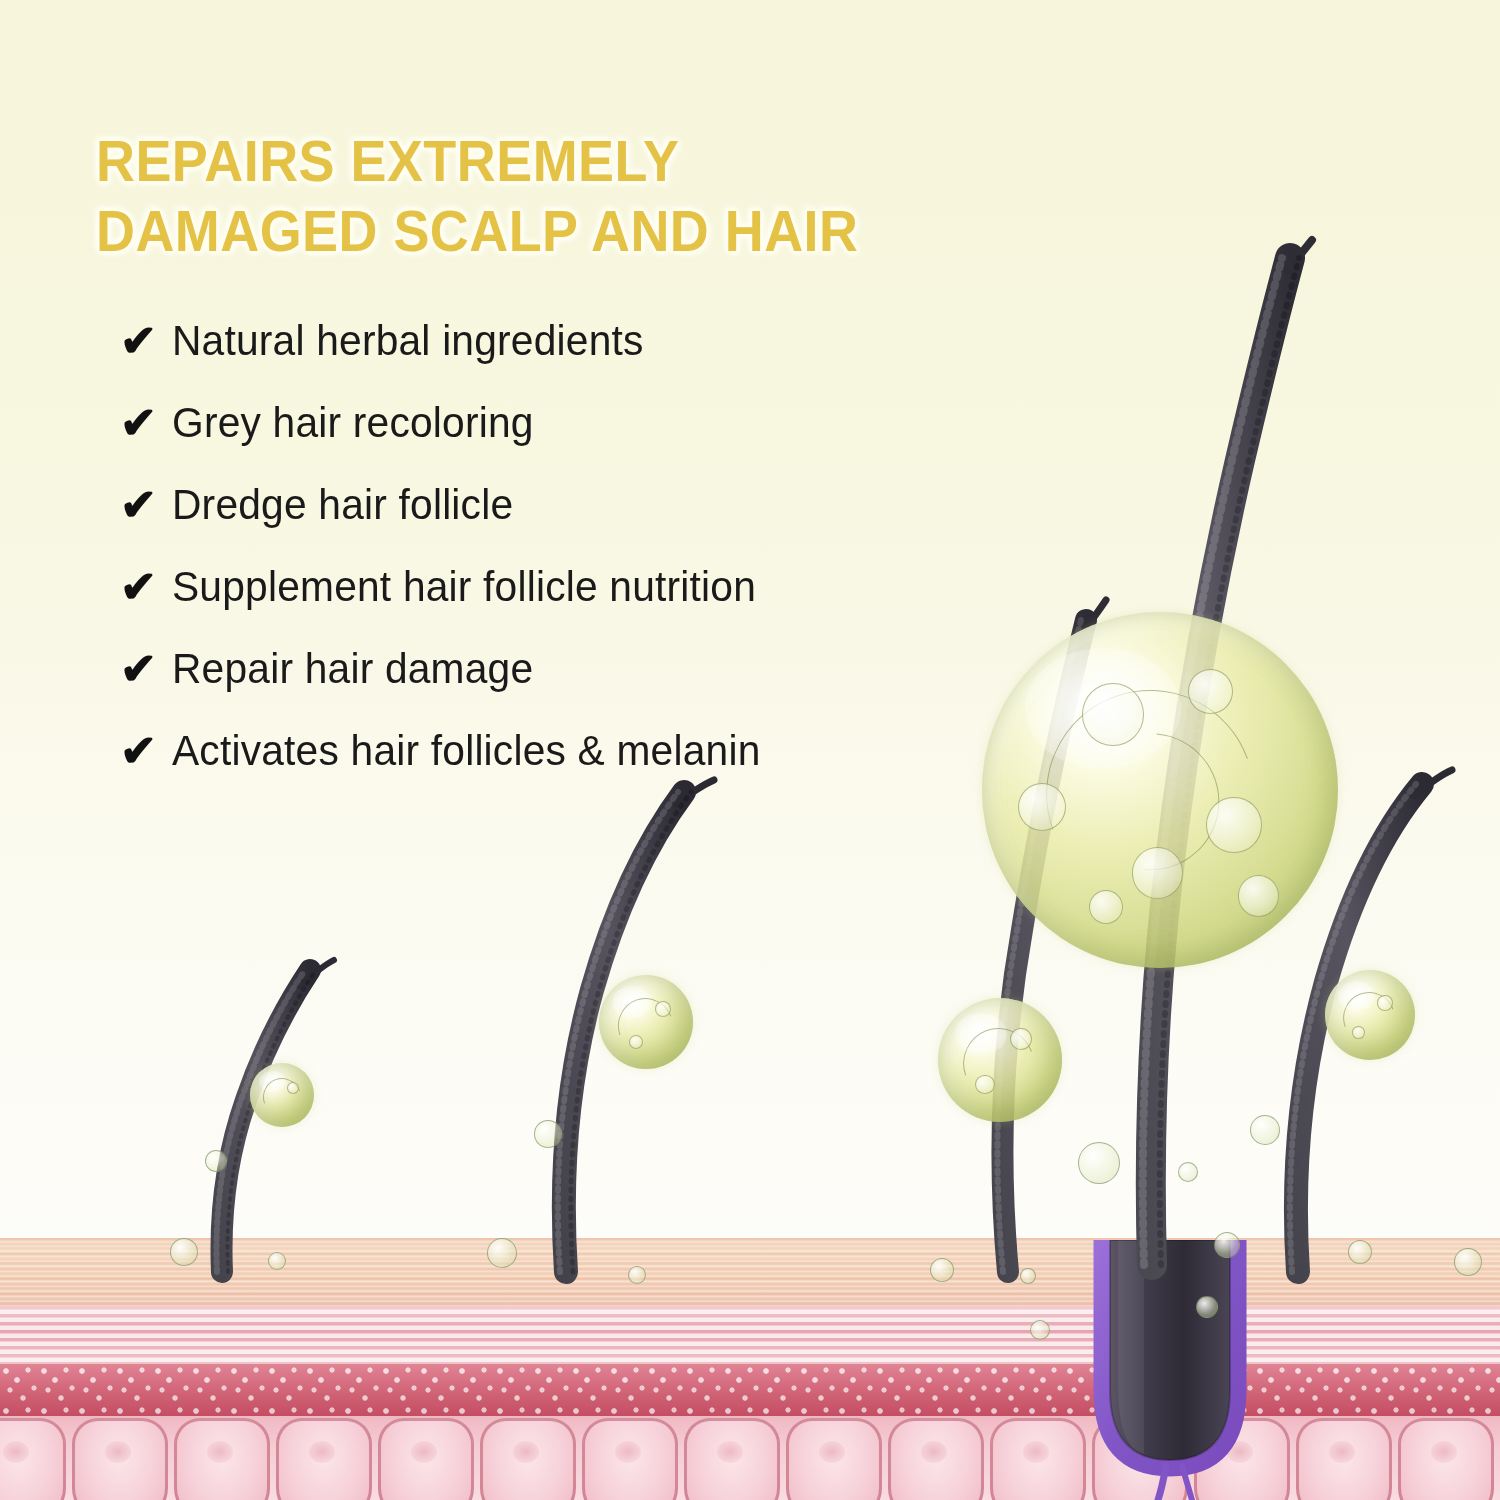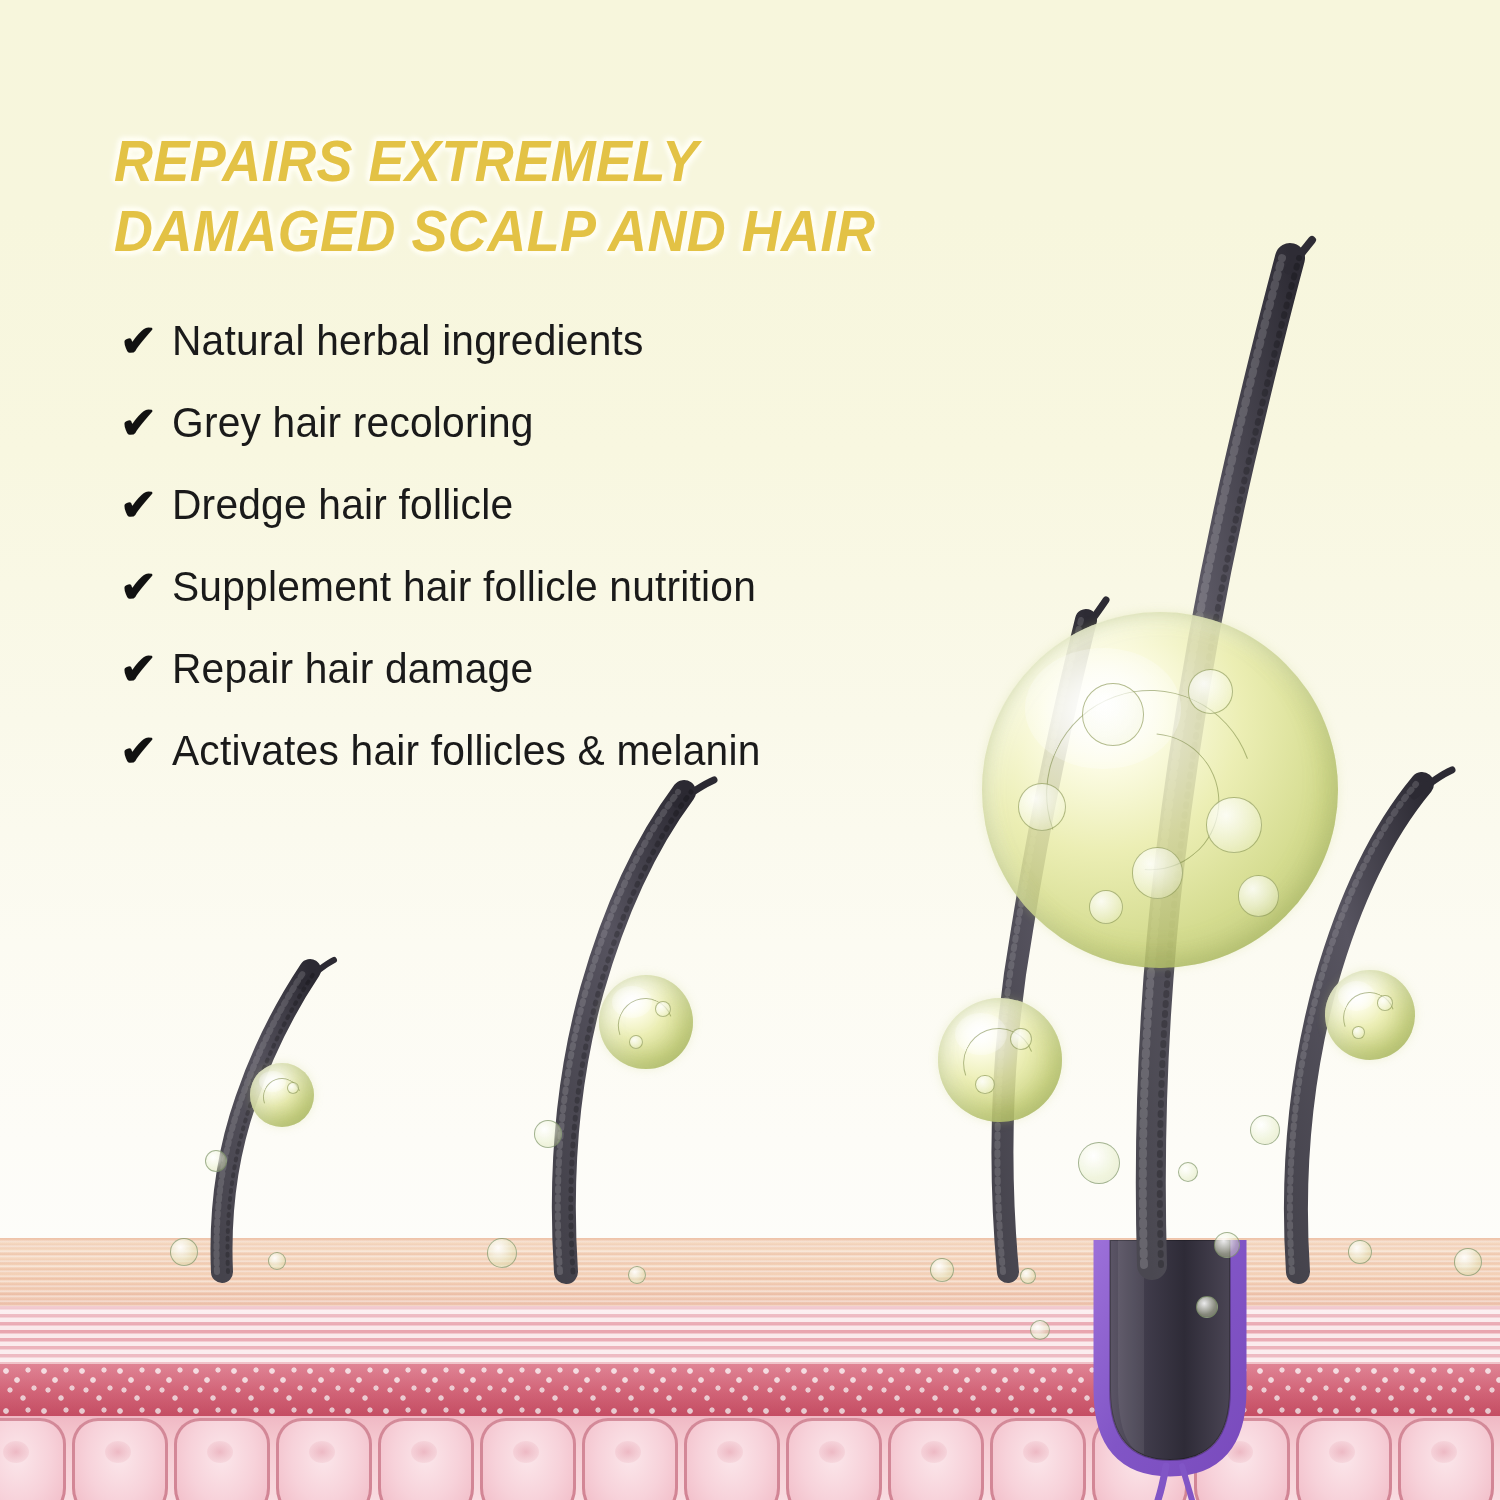--- a/index.html
+++ b/index.html
@@ -155,24 +155,23 @@
   .minibubble {
     position: absolute;
     border-radius: 50%;
     border: 1.5px solid rgba(110,135,90,0.6);
     background: radial-gradient(circle at 36% 32%, rgba(255,255,255,0.9), rgba(225,235,190,0.45) 60%, rgba(190,205,150,0.35));
   }
 
   
   #headline {
     position: absolute;
-    left: 114px;
+    left: 96px;
     top: 126px;
     width: 900px;
-    font-style: italic;
   }
   .headline-line {
     font-family: "Liberation Sans Narrow", "Liberation Sans", sans-serif;
     font-weight: bold;
     font-size: 58px;
     line-height: 70px;
     letter-spacing: 0.5px;
     color: #e3c245;
     transform: scaleX(0.93);
     transform-origin: left center;

